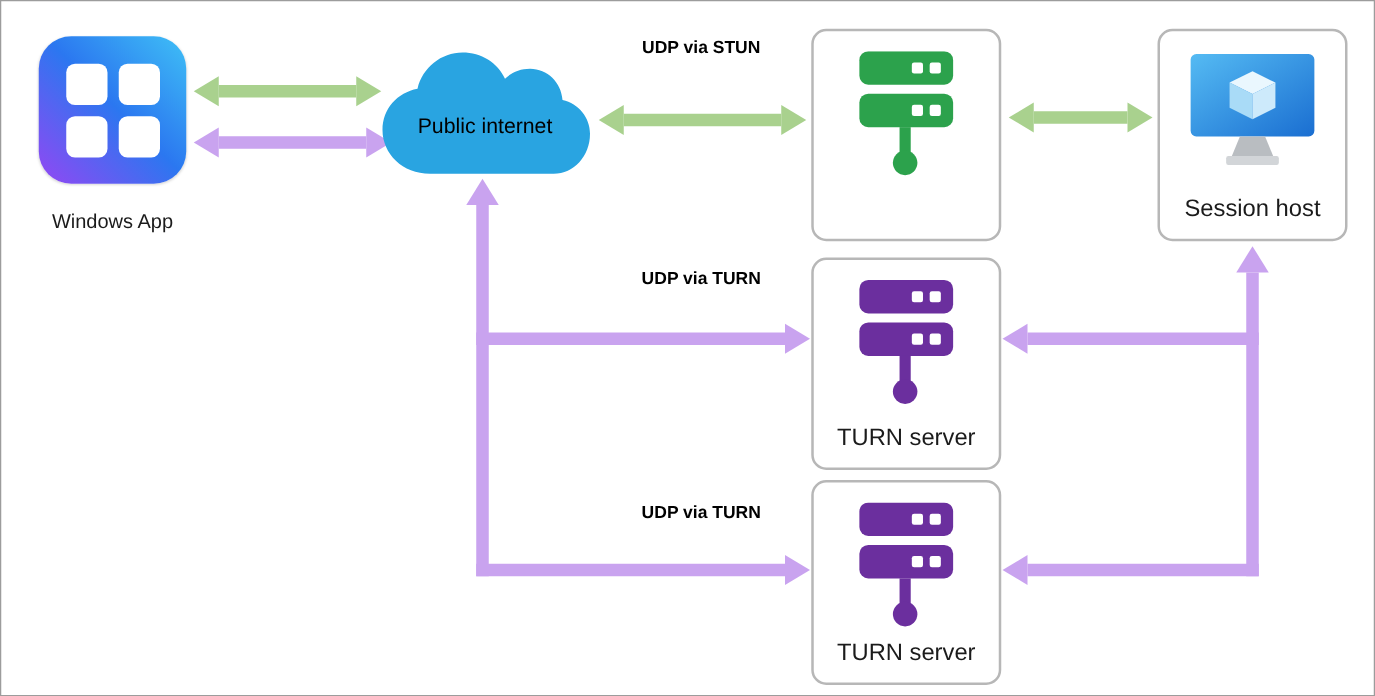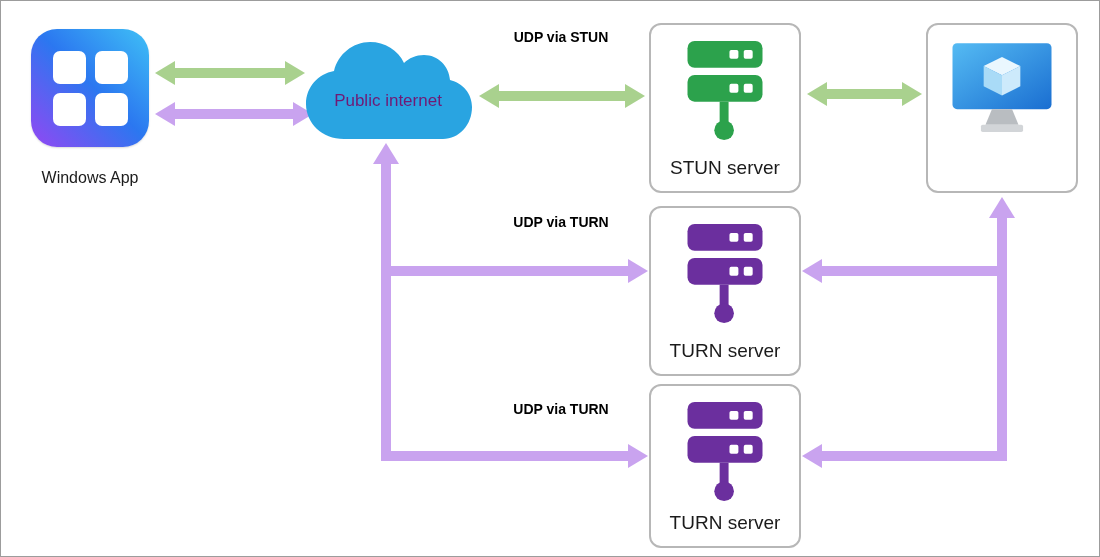--- a/index.html
+++ b/index.html
@@ -14,21 +14,21 @@
     display:flex;align-items:center;justify-content:center;
     box-shadow:0 1px 2px rgba(0,0,0,.15);}
   .win-grid{display:grid;grid-template-columns:33px 33px;grid-template-rows:33px 33px;gap:9px;}
   .win-grid span{background:#fff;border-radius:7px;display:block;}
 
   .node-label{font-size:16px;color:#1b1b1b;text-align:center;}
 
   .cloud-wrap{width:182px;height:112px;}
   .cloud-shape{fill:var(--cloud-blue,#29a4e1);}
   .cloud-label{position:absolute;left:0;right:0;top:56px;text-align:center;
-    color:#701a75;font-size:17px;}
+    color:#000000;font-size:17px;}
 
   .server-box{width:152px;box-sizing:border-box;border:2px solid #b7b7b7;border-radius:12px;
     background:#fff;display:flex;flex-direction:column;align-items:center;
     justify-content:space-between;padding:16px 0 10px;}
   .box-label{font-size:19px;color:#1b1b1b;padding-bottom:2px;}
   .server-icon{width:92px;height:100px;}
   .green-server .unit{fill:var(--stun-green,#2ca24c);}
   .purple-server .unit{fill:var(--turn-purple,#6b2f9e);}
   .server-icon .dot{fill:#fff;}
   .host-icon{width:110px;height:96px;}
@@ -128,38 +128,38 @@
     <svg class="server-icon green-server" viewBox="0 0 100 112">
       <rect class="unit" x="8" y="0" width="84" height="30" rx="8"></rect>
       <rect class="dot" x="55" y="10" width="10" height="10" rx="2"></rect>
       <rect class="dot" x="71" y="10" width="10" height="10" rx="2"></rect>
       <rect class="unit" x="8" y="38" width="84" height="30" rx="8"></rect>
       <rect class="dot" x="55" y="48" width="10" height="10" rx="2"></rect>
       <rect class="dot" x="71" y="48" width="10" height="10" rx="2"></rect>
       <rect class="unit" x="44" y="68" width="10" height="26"></rect>
       <circle class="unit" cx="49" cy="100" r="11"></circle>
     </svg>
-    <div class="box-label">STUN server</div>
   </div>
 
   <div class="server-box abs" style="left:925px;top:22px;height:170px;">
     <svg class="host-icon" viewBox="0 0 120 104">
       <defs>
         <linearGradient id="screenGrad" x1="0" y1="0" x2="1" y2="1">
           <stop offset="0" stop-color="#55bbf3"></stop>
           <stop offset="1" stop-color="#1a6ed1"></stop>
         </linearGradient>
       </defs>
       <rect x="6" y="2" width="108" height="72" rx="5" fill="url(#screenGrad)"></rect>
       <polygon points="60,17 80,27 60,37 40,27" fill="#eaf7fe"></polygon>
       <polygon points="40,27 60,37 60,59 40,49" fill="#a9dbf7"></polygon>
       <polygon points="80,27 60,37 60,59 80,49" fill="#cdeafb"></polygon>
       <polygon points="49,74 71,74 78,91 42,91" fill="#b9bdc1"></polygon>
       <rect x="37" y="91" width="46" height="8" rx="2" fill="#d2d5d8"></rect>
     </svg>
+    <div class="box-label">Session host</div>
   </div>
 
   <div class="server-box abs" style="left:648px;top:205px;height:170px;">
     <svg class="server-icon purple-server" viewBox="0 0 100 112">
       <rect class="unit" x="8" y="0" width="84" height="30" rx="8"></rect>
       <rect class="dot" x="55" y="10" width="10" height="10" rx="2"></rect>
       <rect class="dot" x="71" y="10" width="10" height="10" rx="2"></rect>
       <rect class="unit" x="8" y="38" width="84" height="30" rx="8"></rect>
       <rect class="dot" x="55" y="48" width="10" height="10" rx="2"></rect>
       <rect class="dot" x="71" y="48" width="10" height="10" rx="2"></rect>

